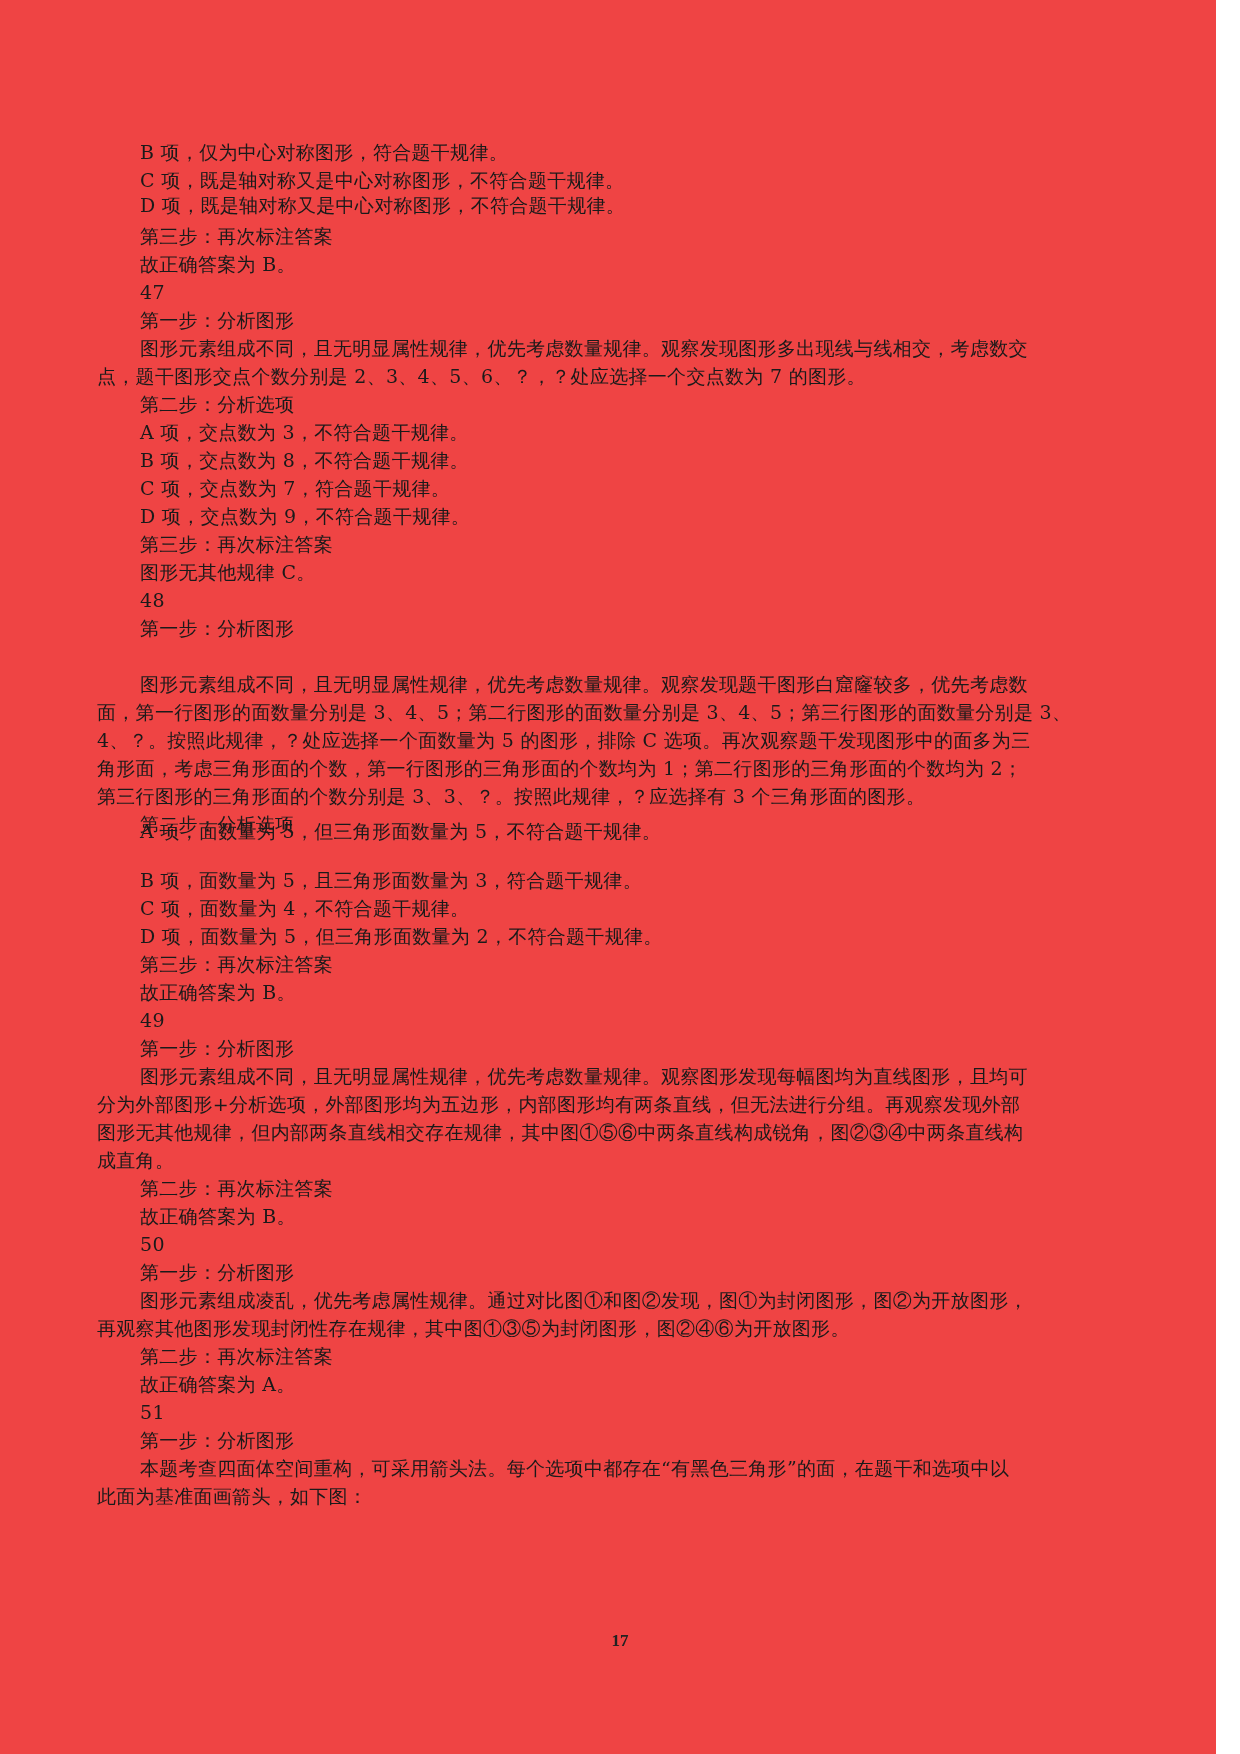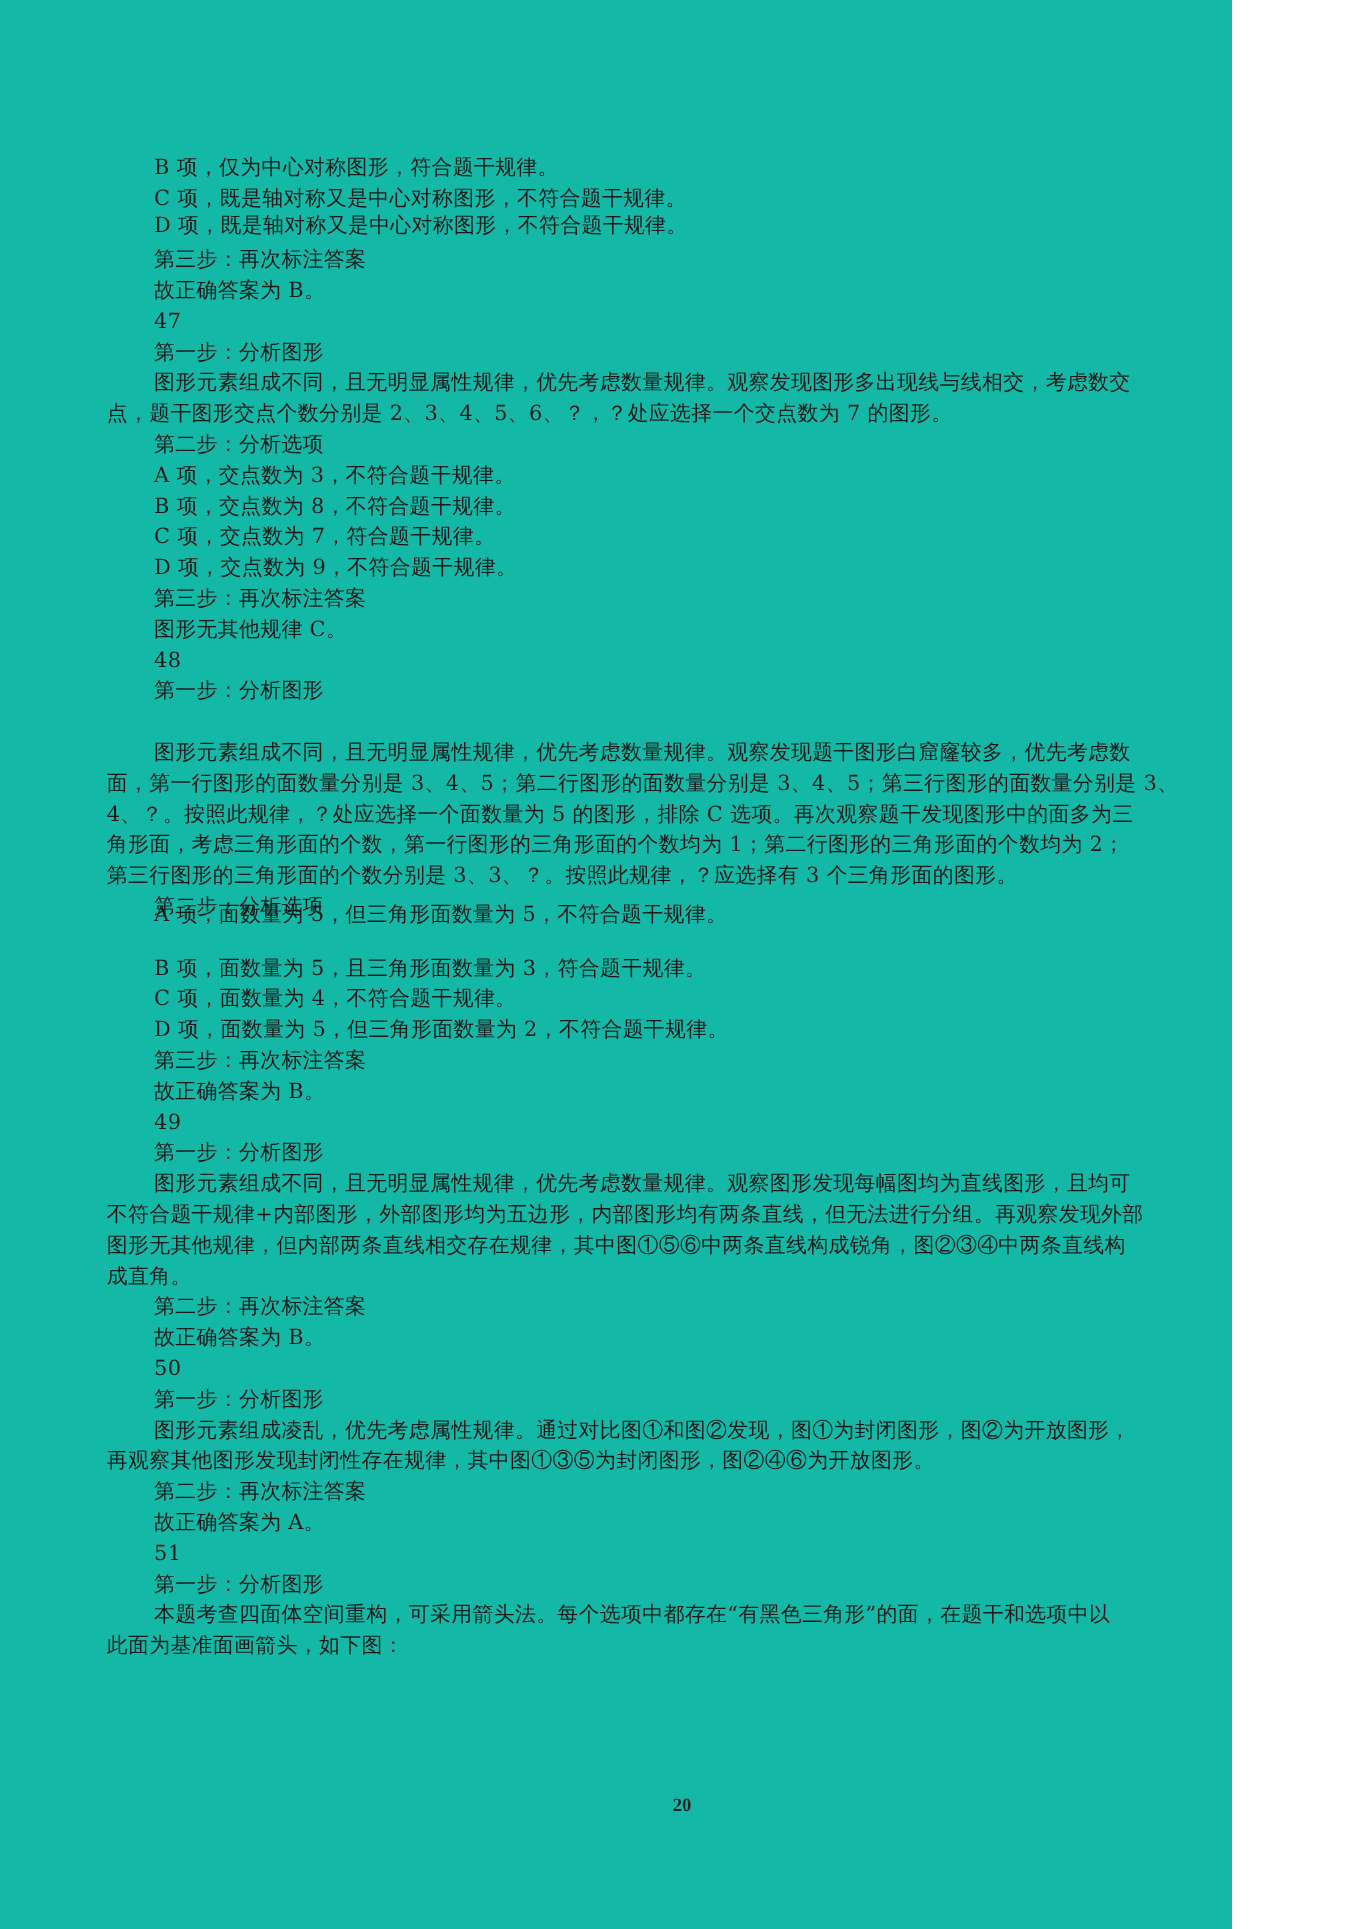--- a/index.html
+++ b/index.html
@@ -1,19 +1,19 @@
 <!DOCTYPE html>
 <html><head>
 <meta charset="utf-8">
 <style>
   html, body { margin: 0; padding: 0; background: #ffffff; }
   body { width: 1240px; height: 1754px; position: relative; overflow: hidden; }
   .page {
-    position: absolute; left: 0; top: 0; width: 1120px; height: 1754px;
-    background: #14b8a6;
+    position: absolute; left: 0; top: 0; width: 1216px; height: 1754px;
+    background: #ef4444;
     font-family: "DejaVu Serif", "Liberation Serif", serif;
     color: #1a1a1a;
   }
   .line {
     position: absolute;
     font-size: 19px;
     line-height: 26px;
     white-space: nowrap;
     letter-spacing: 0.3px;
   }
@@ -55,30 +55,30 @@
       <div class="line ind" style="top: 811px;">第二步：分析选项</div>
       <div class="line ind" style="top: 818px;">A 项，面数量为 5，但三角形面数量为 5，不符合题干规律。</div>
       <div class="line ind" style="top: 867px;">B 项，面数量为 5，且三角形面数量为 3，符合题干规律。</div>
       <div class="line ind" style="top: 895px;">C 项，面数量为 4，不符合题干规律。</div>
       <div class="line ind" style="top: 923px;">D 项，面数量为 5，但三角形面数量为 2，不符合题干规律。</div>
       <div class="line ind" style="top: 951px;">第三步：再次标注答案</div>
       <div class="line ind" style="top: 979px;">故正确答案为 B。</div>
       <div class="line ind" style="top: 1007px;">49</div>
       <div class="line ind" style="top: 1035px;">第一步：分析图形</div>
       <div class="line ind" style="top: 1063px;">图形元素组成不同，且无明显属性规律，优先考虑数量规律。观察图形发现每幅图均为直线图形，且均可</div>
-      <div class="line cont" style="top: 1091px;">不符合题干规律+内部图形，外部图形均为五边形，内部图形均有两条直线，但无法进行分组。再观察发现外部</div>
+      <div class="line cont" style="top: 1091px;">分为外部图形+分析选项，外部图形均为五边形，内部图形均有两条直线，但无法进行分组。再观察发现外部</div>
       <div class="line cont" style="top: 1119px;">图形无其他规律，但内部两条直线相交存在规律，其中图①⑤⑥中两条直线构成锐角，图②③④中两条直线构</div>
       <div class="line cont" style="top: 1147px;">成直角。</div>
       <div class="line ind" style="top: 1175px;">第二步：再次标注答案</div>
       <div class="line ind" style="top: 1203px;">故正确答案为 B。</div>
       <div class="line ind" style="top: 1231px;">50</div>
       <div class="line ind" style="top: 1259px;">第一步：分析图形</div>
       <div class="line ind" style="top: 1287px; text-align: center;">图形元素组成凌乱，优先考虑属性规律。通过对比图①和图②发现，图①为封闭图形，图②为开放图形，</div>
       <div class="line cont" style="top: 1315px;">再观察其他图形发现封闭性存在规律，其中图①③⑤为封闭图形，图②④⑥为开放图形。</div>
       <div class="line ind" style="top: 1343px;">第二步：再次标注答案</div>
       <div class="line ind" style="top: 1371px;">故正确答案为 A。</div>
       <div class="line ind" style="top: 1399px;">51</div>
       <div class="line ind" style="top: 1427px;">第一步：分析图形</div>
       <div class="line ind" style="top: 1455px;">本题考查四面体空间重构，可采用箭头法。每个选项中都存在“有黑色三角形”的面，在题干和选项中以</div>
       <div class="line cont" style="top: 1483px;">此面为基准面画箭头，如下图：</div>
     </div>
-  <div class="page-number">20</div>
+  <div class="page-number">17</div>
 </div>
 
 </body></html>

